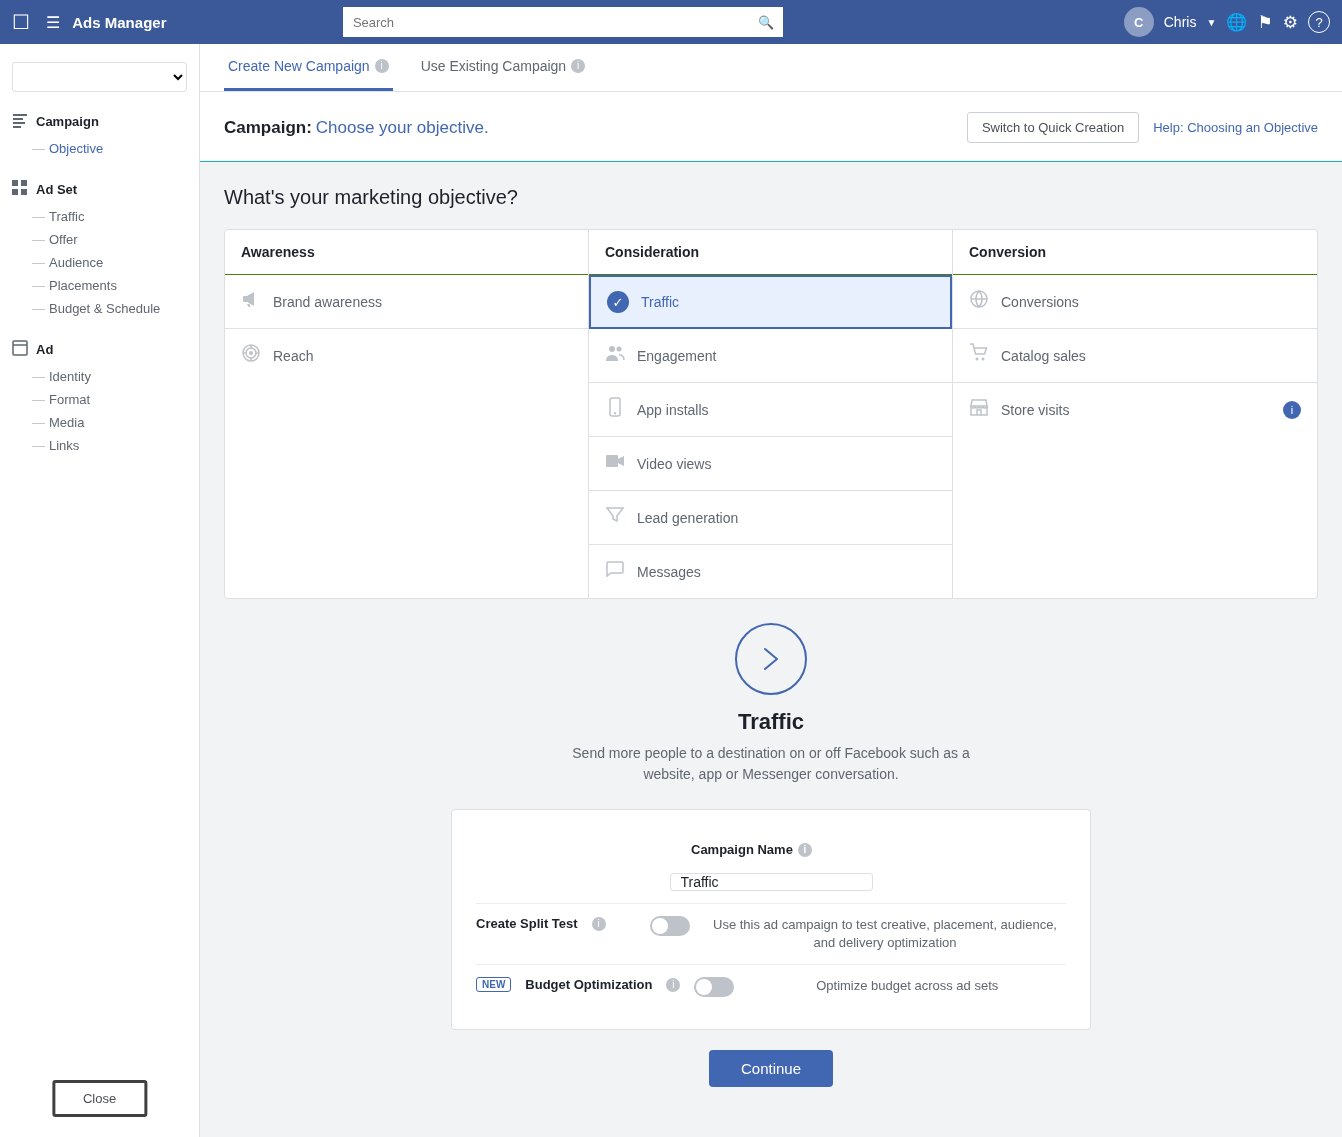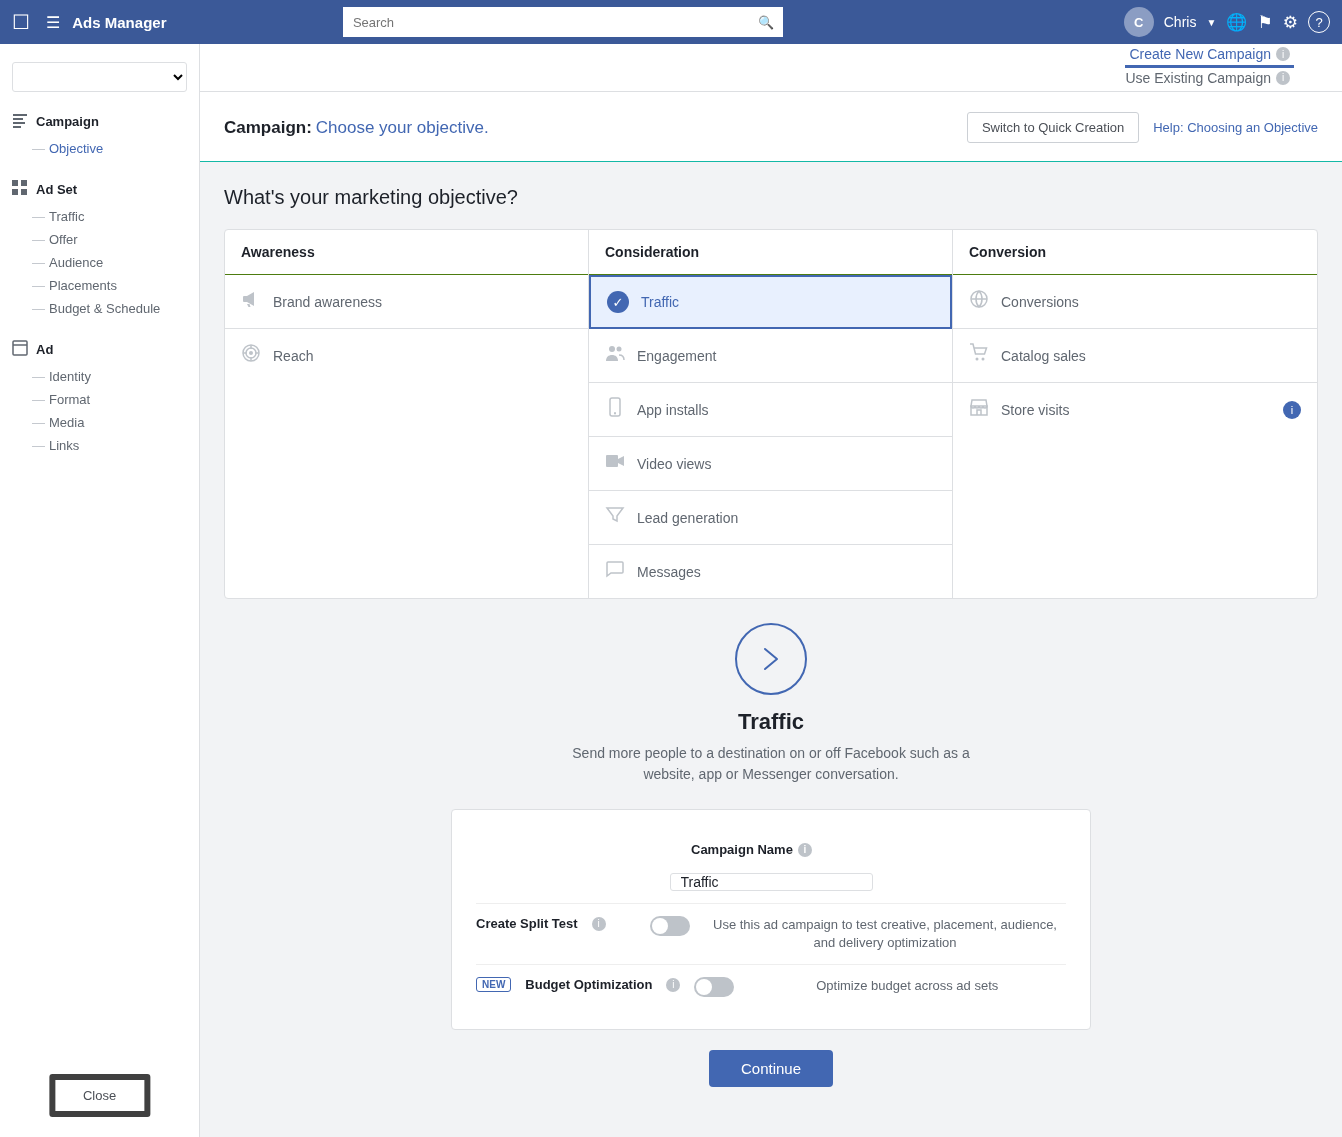--- a/index.html
+++ b/index.html
@@ -103,21 +103,21 @@
       font-weight: 600;
       color: #1d2129;
     }
     .sidebar-section-icon { font-size: 15px; color: #606770; }
     .sidebar-close-btn {
       position: absolute;
       bottom: 20px;
       left: 50%;
       transform: translateX(-50%);
       padding: 8px 28px;
-      border: 6px solid #404040;
+      border: 3px solid #404040;
       border-radius: 3px;
       background: #fff;
       font-size: 13px;
       color: #4b4f56;
       cursor: pointer;
     }
 
     
     .main-content {
       flex: 1;
@@ -127,21 +127,20 @@
     }
 
     
     .tabs-bar {
       background: #fff;
       border-bottom: 1px solid #dddfe2;
       padding: 0 24px;
       display: flex;
       align-items: flex-end;
       height: 48px;
-      flex-direction: column;
     }
     .tab-item {
       padding: 0 4px;
       height: 48px;
       display: flex;
       align-items: center;
       font-size: 14px;
       color: #606770;
       cursor: pointer;
       margin-right: 24px;

